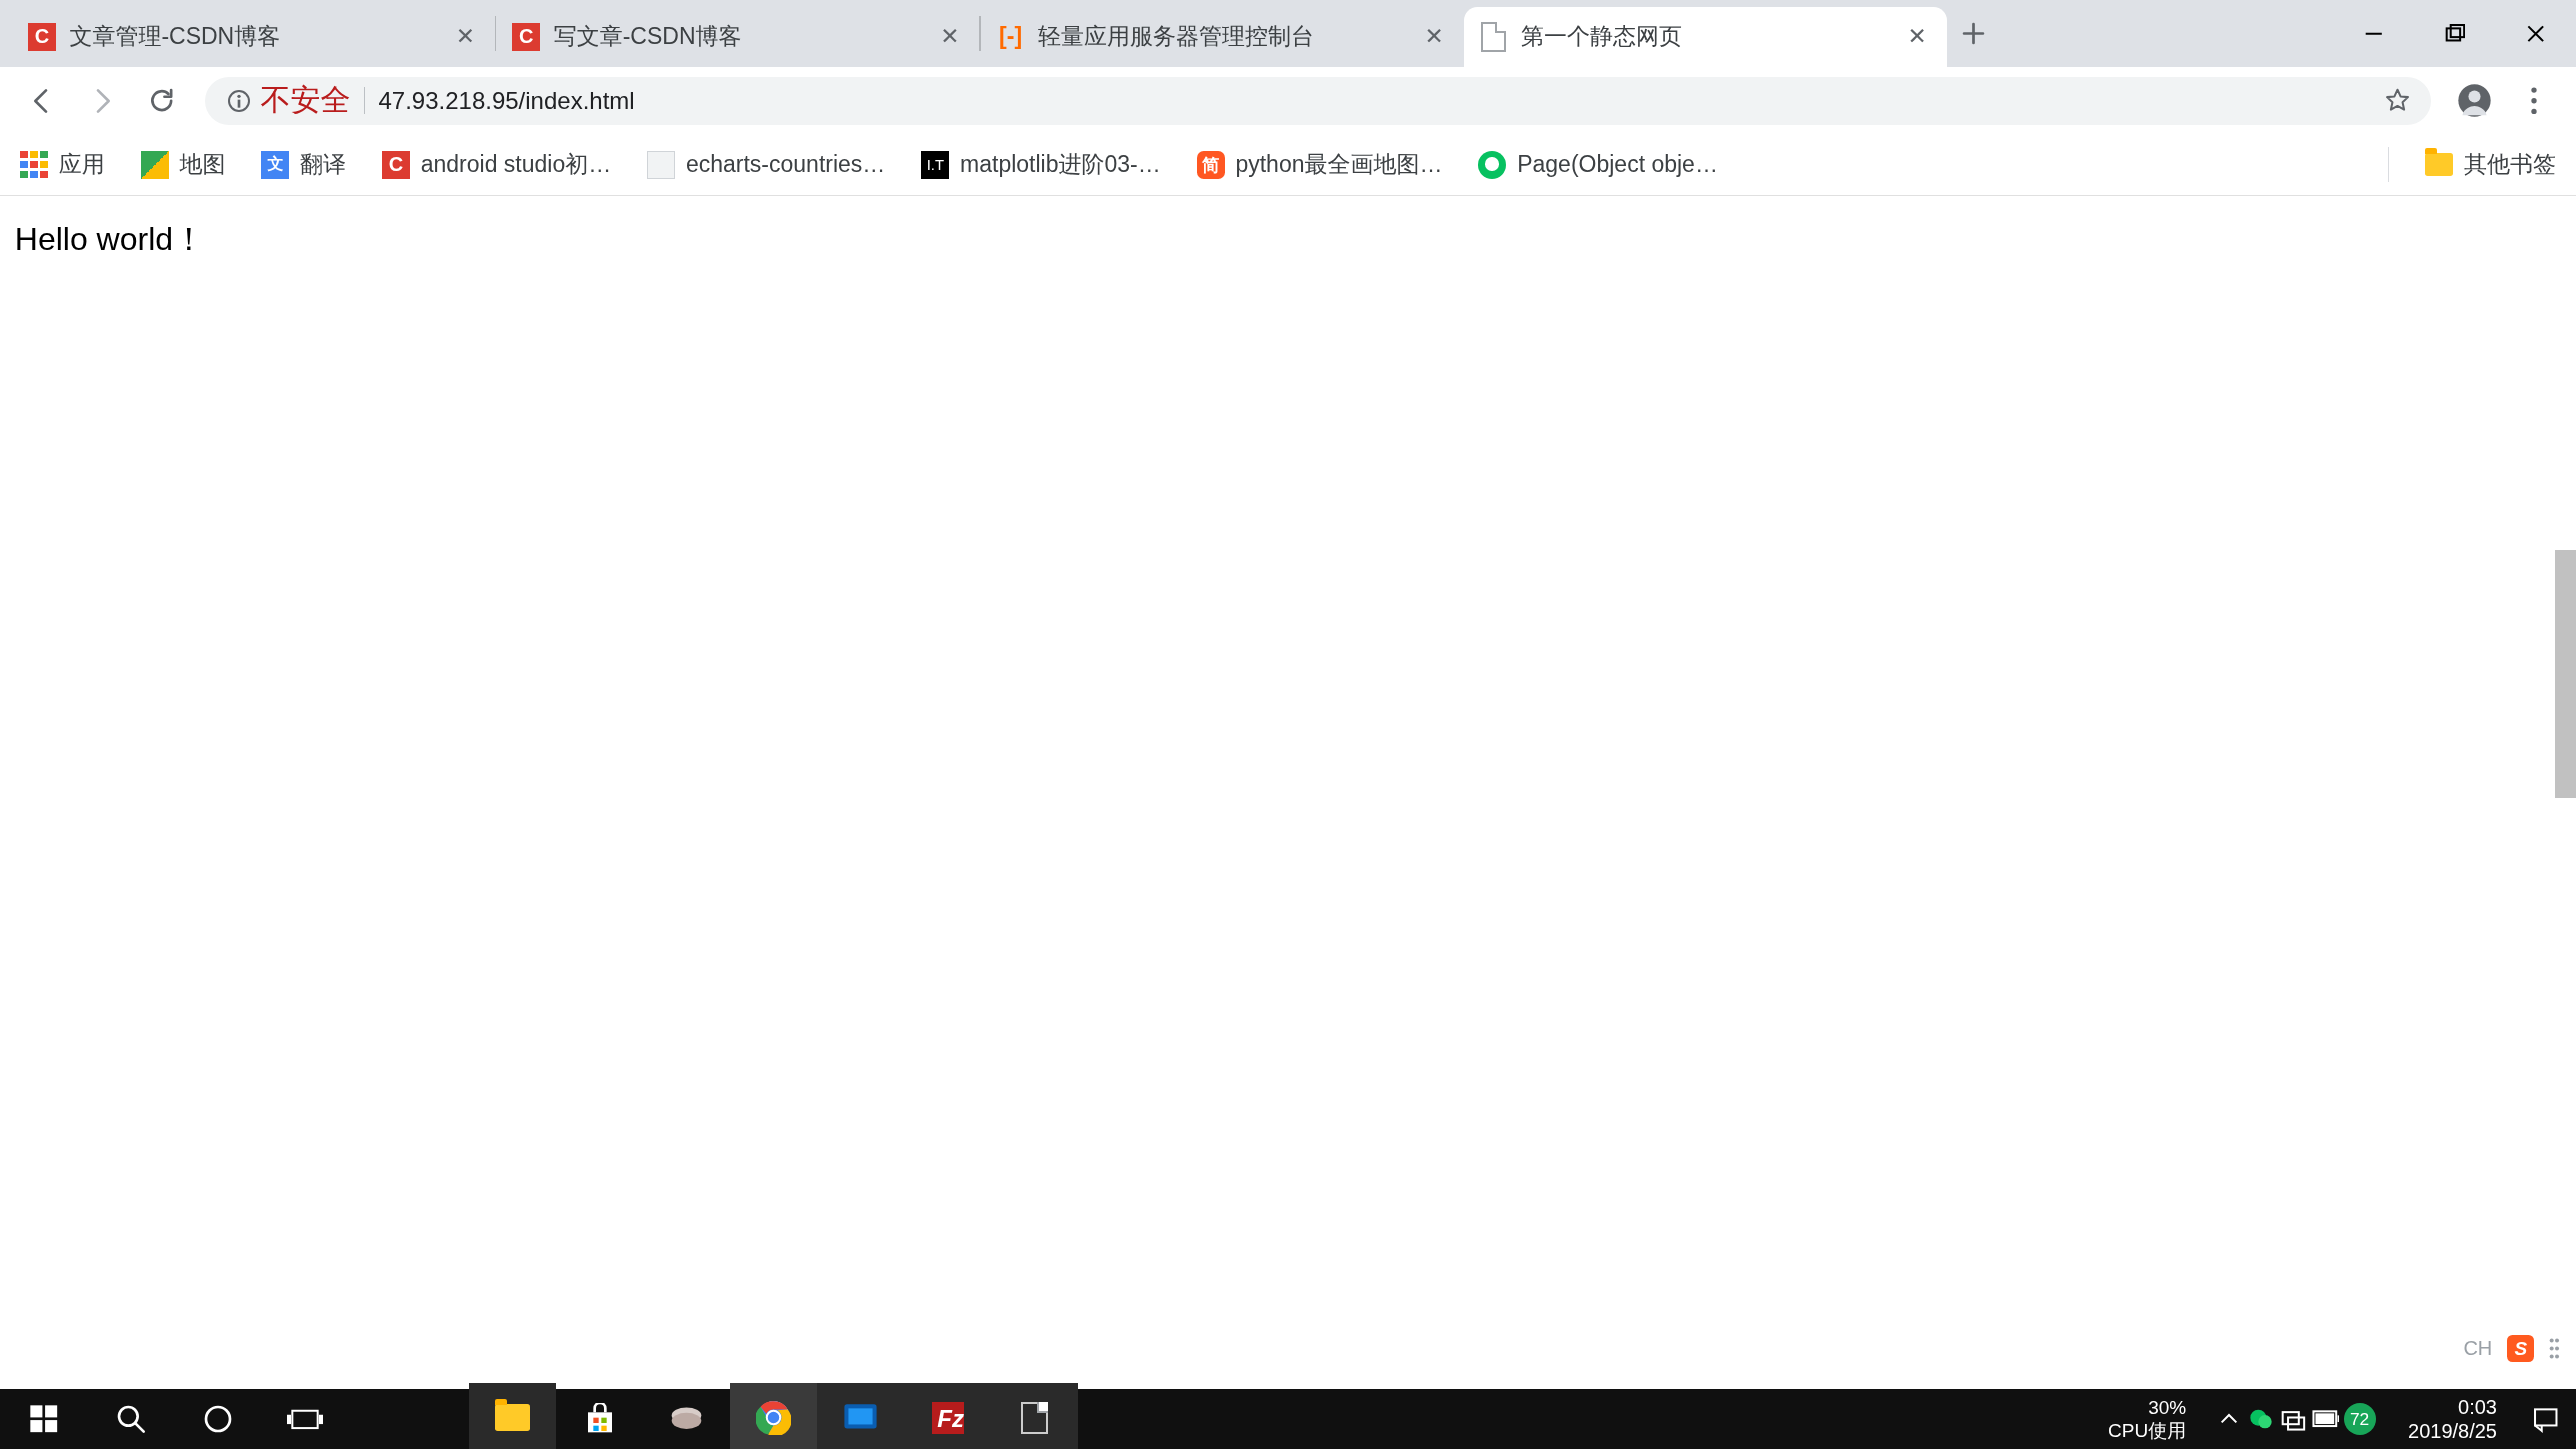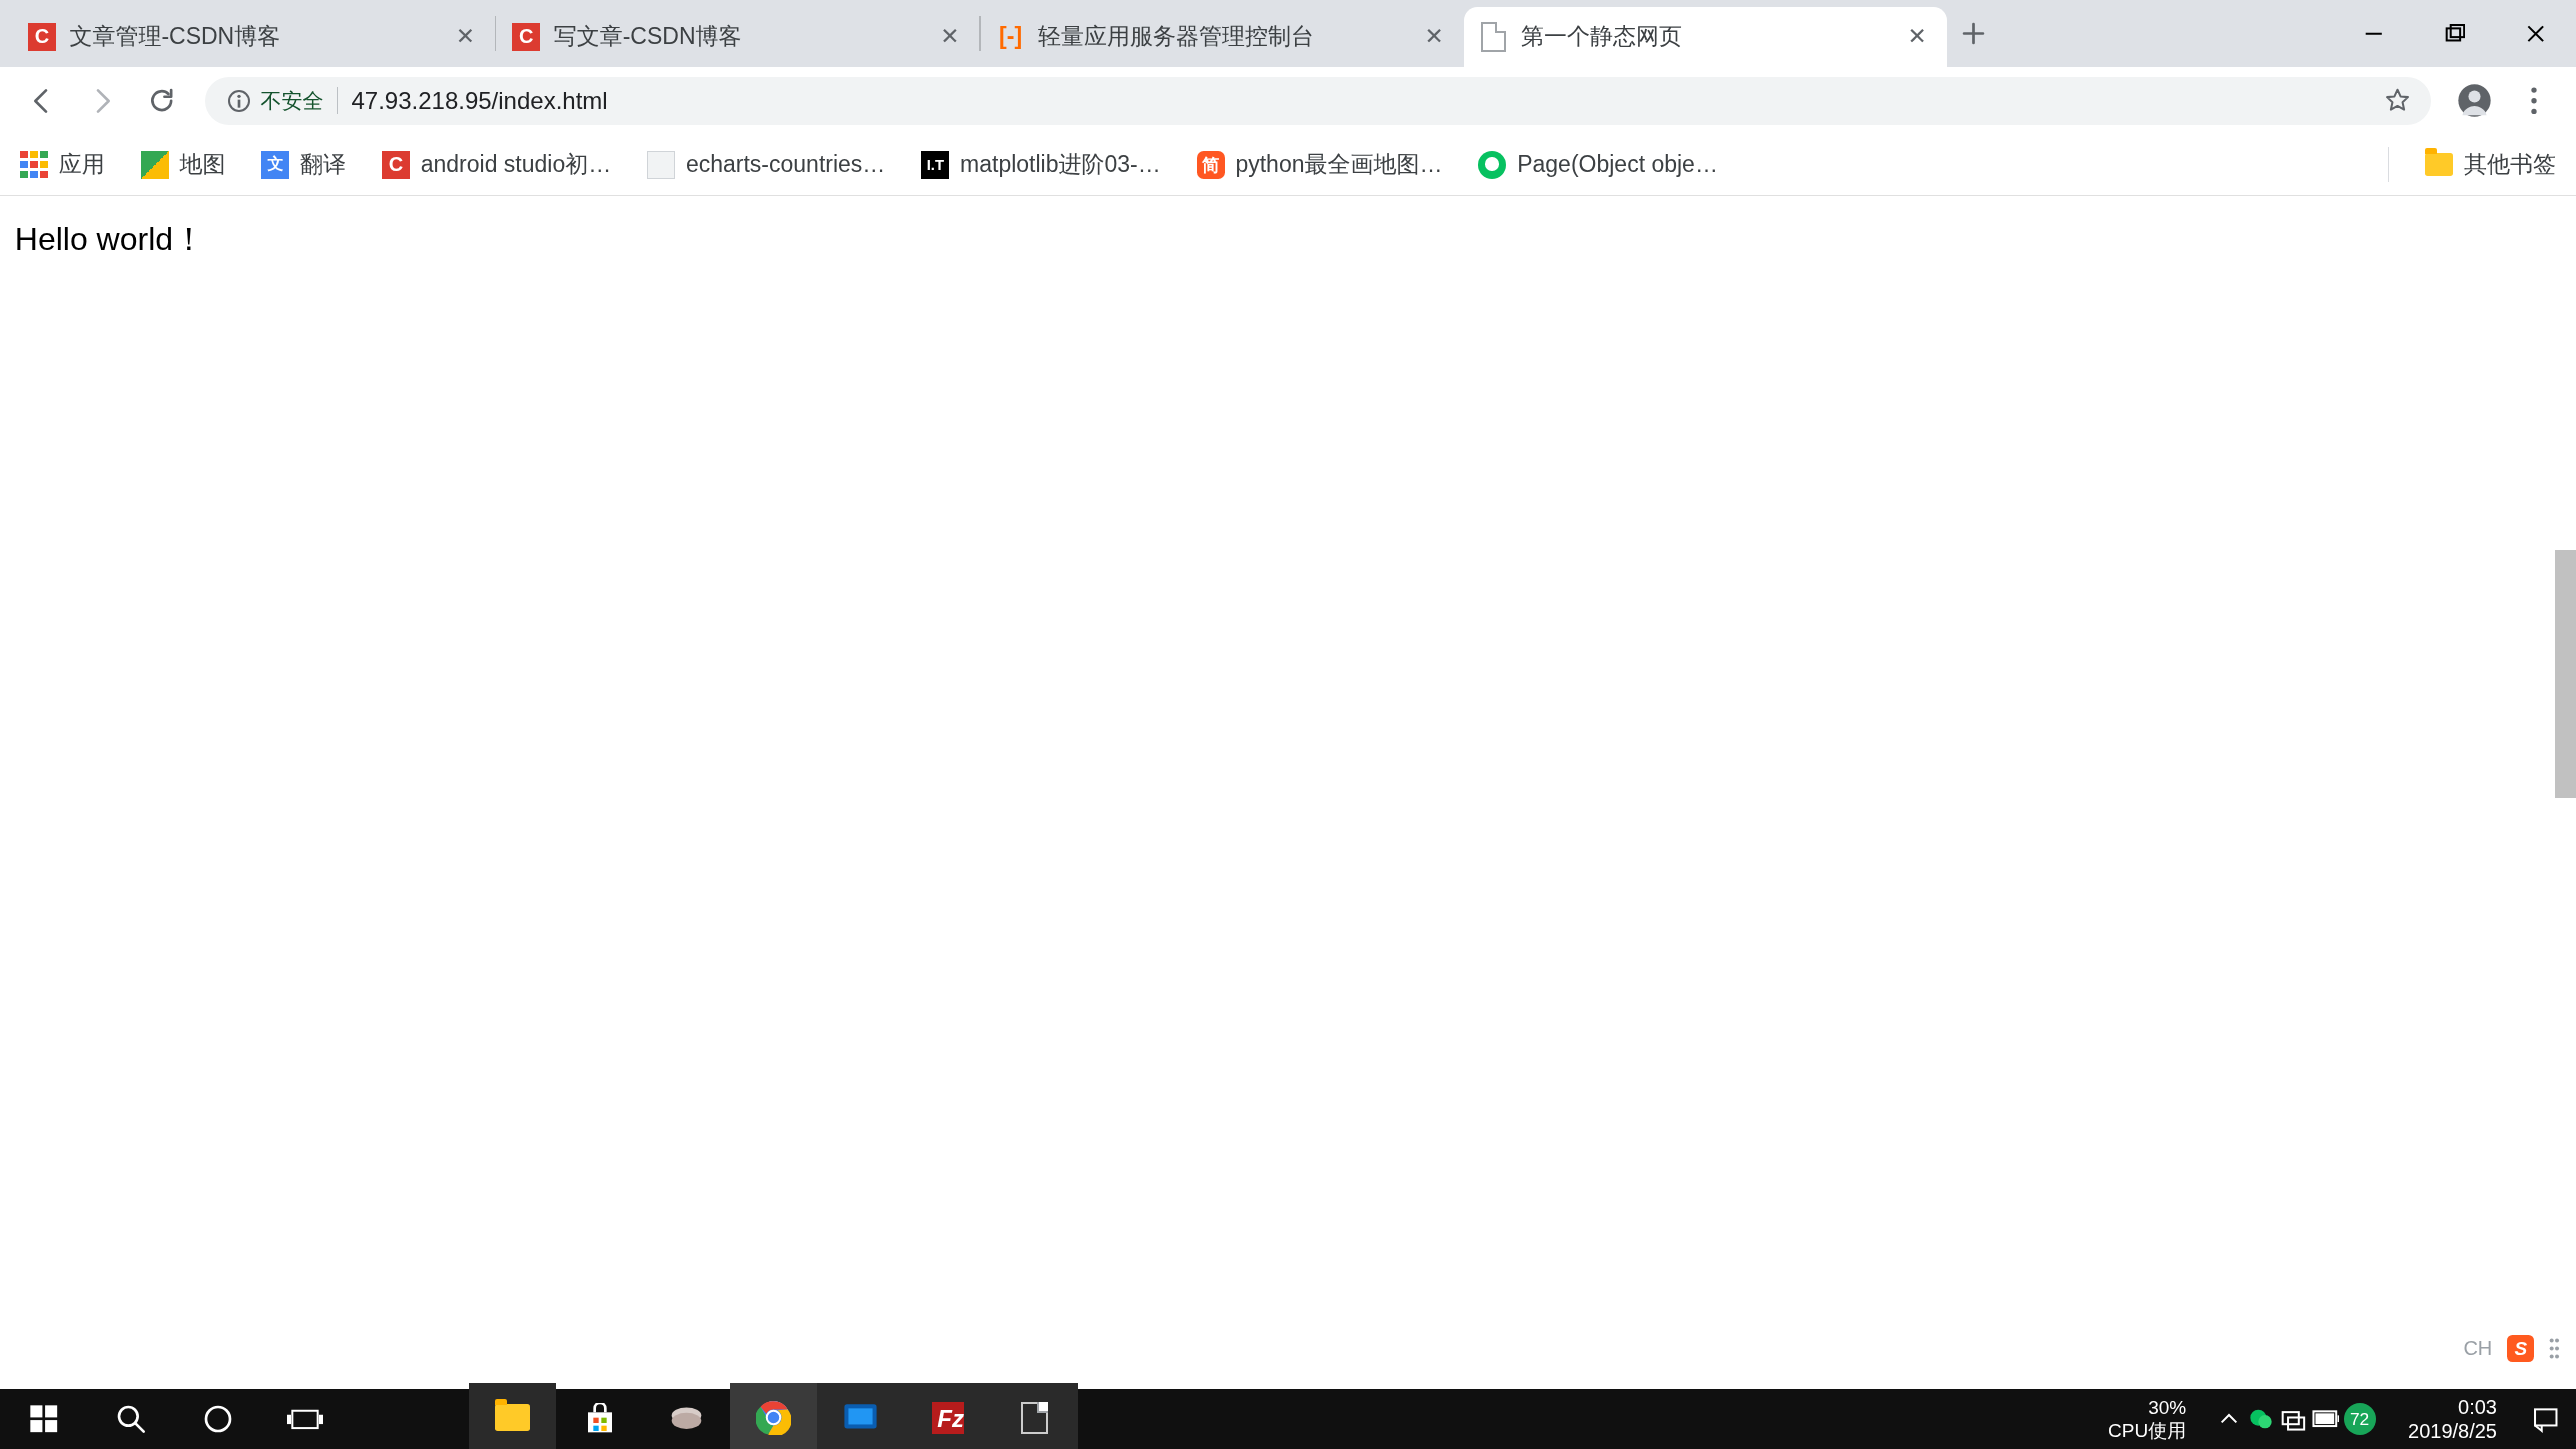--- a/index.html
+++ b/index.html
@@ -16,21 +16,21 @@
   .new-tab { width: 54px; height: 48px; display: flex; align-items: center; justify-content: center; font-size: 34px; color: #5f6368; }
   .win-controls { margin-left: auto; display: flex; }
   .win-btn { width: 81px; height: 54px; display: flex; align-items: center; justify-content: center; color: #000; }
 
   
   .omni-row { display: flex; align-items: center; height: 67px; background: #fff; padding: 0 12px; }
   .nav-btn { width: 60px; height: 60px; display: flex; align-items: center; justify-content: center; color: #5f6368; }
   .nav-btn.disabled { color: #b0b3b8; }
   .omnibox { flex: 1; height: 48px; background: #f1f3f4; border-radius: 24px; display: flex; align-items: center; padding: 0 20px; margin: 0 13.4px; }
   .omni-info { width: 27px; height: 27px; display: flex; align-items: center; justify-content: center; color: #5f6368; margin-right: 8px; }
-  .omni-sec { font-size: 21px; color: #14532d; margin-right: 13.4px; }
+  .omni-sec { font-size: 30px; color: #b91c1c; margin-right: 13.4px; }
   .omni-sep { width: 1.3px; height: 27px; background: #bcc0c4; margin-right: 13.4px; }
   .omni-url { font-size: 24px; color: #202124; flex: 1; }
   .omni-star { margin-left: auto; color: #5f6368; }
   .profile-btn, .menu-btn { width: 60px; height: 60px; display: flex; align-items: center; justify-content: center; color: #5f6368; }
 
   
   .bm-bar { display: flex; align-items: center; height: 62px; background: #fff; padding: 0 20px; gap: 36px; border-bottom: 0.7px solid #e0e0e0; }
   .bm-item { display: flex; align-items: center; gap: 10.7px; font-size: 23px; color: #3c4043; white-space: nowrap; }
   .bm-item .bm-icon { width: 28px; height: 28px; display: flex; align-items: center; justify-content: center; flex-shrink: 0; }
   .bm-right { margin-left: auto; display:flex; align-items:center; gap:36px;}
@@ -67,21 +67,21 @@
   .fv-csdn { width:28px; height:28px; background:#dc3b30; color:#fff; display:flex; align-items:center; justify-content:center; font-weight:bold; font-size:20px; }
   .fv-aliyun { width:28px; height:28px; color:#ff6a00; display:flex; align-items:center; justify-content:center; font-weight:bold; font-size:23px; }
   .fv-doc { width:25.5px; height:29.5px; border:2px solid #a0a4a8; position:relative; }
   .fv-doc::after { content:""; position:absolute; top:-2px; right:-2px; width:9.4px; height:9.4px; background:#fff; border-left:2px solid #a0a4a8; border-bottom:2px solid #a0a4a8; }
   .fv-apps { width:28px; height:28px; display:grid; grid-template-columns:repeat(3,1fr); grid-template-rows:repeat(3,1fr); gap:2.7px; }
   .fv-apps span:nth-child(1){background:#ea4335;} .fv-apps span:nth-child(2){background:#fbbc04;} .fv-apps span:nth-child(3){background:#34a853;}
   .fv-apps span:nth-child(4){background:#4285f4;} .fv-apps span:nth-child(5){background:#ea4335;} .fv-apps span:nth-child(6){background:#fbbc04;}
   .fv-apps span:nth-child(7){background:#34a853;} .fv-apps span:nth-child(8){background:#4285f4;} .fv-apps span:nth-child(9){background:#ea4335;}
   .fv-maps { width:28px; height:28px; background:linear-gradient(135deg,#34a853 50%,#fbbc04 50%); position:relative; }
   .fv-translate { width:28px; height:28px; background:#4285f4; color:#fff; display:flex; align-items:center; justify-content:center; font-size:16px; font-weight:bold;}
-  .fv-it { width:28px; height:28px; background:#000; color:#fff; display:flex;align-items:center;justify-content:center;font-size:14.8px;font-weight:bold;}
+  .fv-it { width:28px; height:28px; background:#000; color:#fff; display:flex;align-items:center;justify-content:center;font-size:14.8px;font-weight:normal;}
   .fv-jian { width:28px; height:28px; background:#ff5722; color:#fff; border-radius:6.7px; display:flex;align-items:center;justify-content:center;font-size:17.4px;font-weight:bold;}
   .fv-wechat { width:28px; height:28px; background:#07c160; border-radius:50%; position:relative;}
   .fv-wechat::after{content:"";position:absolute;width:13.4px;height:13.4px;background:#fff;border-radius:50%;top:6.7px;left:6.7px;}
   .fv-cube { width:28px; height:28px; background:#f1f3f4; border:1.3px solid #d0d4d8;}
   .fv-folder { width:28px; height:23px; background:#ffca28; border-radius:2.7px; position:relative;}
   .fv-folder::before{content:"";position:absolute;top:-5.4px;left:0;width:12px;height:6.7px;background:#ffb300;border-radius:2px 2px 0 0;}
 </style>
 </head>
 <body>
 

